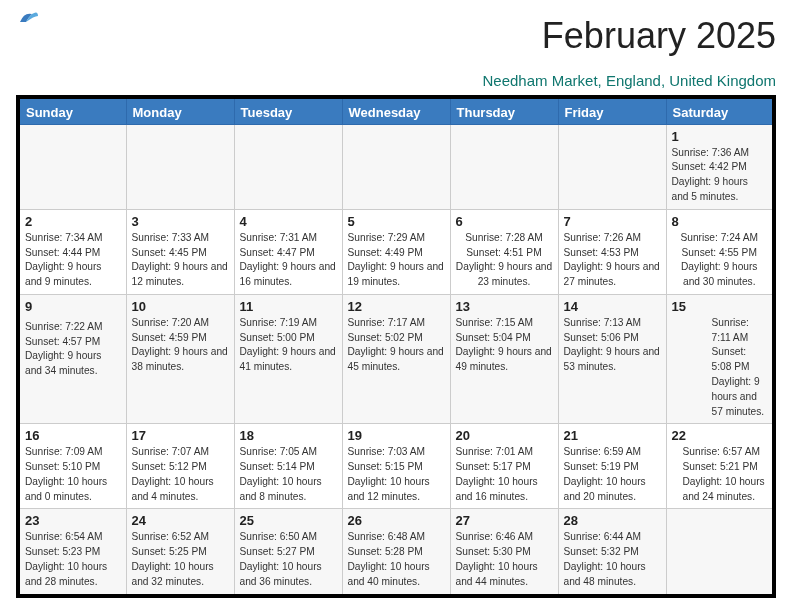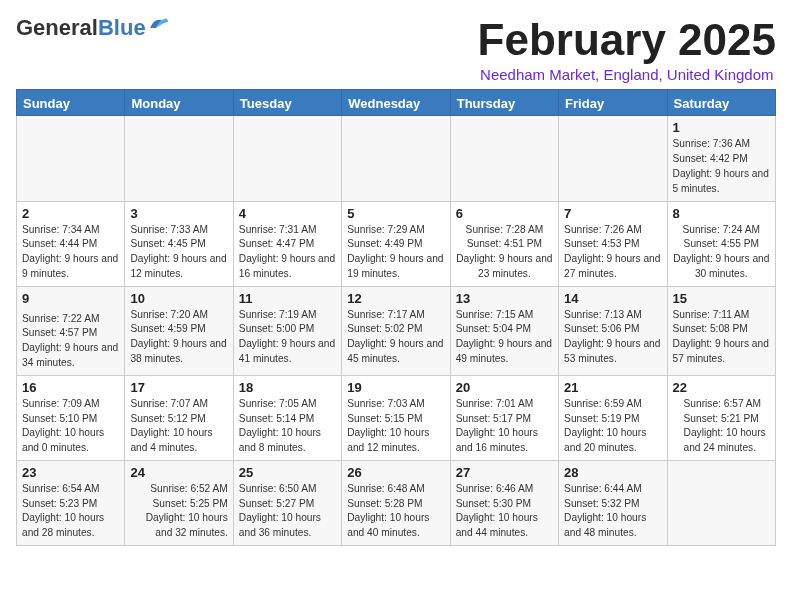--- a/index.html
+++ b/index.html
@@ -30,35 +30,35 @@
       font-size: 22px;
       font-weight: bold;
       line-height: 1.1;
     }
     .logo-general { color: #333; }
     .logo-blue { color: #3a7bbf; }
     .header-right {
       text-align: right;
     }
     .month-title {
-      font-size: 44px;
-      font-weight: bold;
+      font-size: 36px;
+      font-weight: normal;
       color: #222;
       line-height: 1.1;
     }
     .location {
       font-size: 15px;
-      color: #6d28d9;
-      margin-top: 2px;
+      color: #0f766e;
+      margin-top: 16px;
       text-align: center;
     }
     .calendar {
       width: 100%;
       border-collapse: collapse;
-      border: 1px solid #000000;
+      border: 4px solid #000000;
     }
     .calendar th {
       background-color: #3a7bbf;
       color: #fff;
       text-align: left;
       padding: 6px 6px 4px 6px;
       font-size: 13px;
       font-weight: bold;
       border: 1px solid #2e6aad;
     }
@@ -96,23 +96,20 @@
     
     .bird-svg { vertical-align: middle; }
   </style>
 </head>
 <body>
 
 <div class="page">
   <div class="header">
     <div class="logo">
       <div style="display:flex;align-items:center;gap:0;">
-        <span class="logo-text">
-          <span class="logo-general">General</span><span class="logo-blue">Blue</span>
-        </span>
         <svg class="bird-svg" width="22" height="20" viewBox="0 0 22 20" style="margin-left:2px;margin-top:-8px;">
           <path d="M2,14 Q6,4 14,6 Q10,10 8,14 Z" fill="#3a7bbf"></path>
           <path d="M14,6 Q20,2 20,8 Q16,8 8,14 Q10,10 14,6 Z" fill="#5baade"></path>
         </svg>
       </div>
     </div>
     <div class="header-right">
       <div class="month-title">February 2025</div>
       <div class="location">Needham Market, England, United Kingdom</div>
     </div>
@@ -221,21 +218,21 @@
 Daylight: 9 hours and 49 minutes.</div>
           </td>
           <td>
             <span class="day-num">14</span>
             <div class="day-info" style="white-space: pre-line;">Sunrise: 7:13 AM
 Sunset: 5:06 PM
 Daylight: 9 hours and 53 minutes.</div>
           </td>
           <td>
             <span class="day-num">15</span>
-            <div class="day-info" style="white-space: pre-line;">Sunrise: 7:11 AM
+            <div class="day-info" style="white-space: pre-line; margin-left: 40px;">Sunrise: 7:11 AM
 Sunset: 5:08 PM
 Daylight: 9 hours and 57 minutes.</div>
           </td>
         </tr>
         <tr>
           <td>
             <span class="day-num">16</span>
             <div class="day-info" style="white-space: pre-line;">Sunrise: 7:09 AM
 Sunset: 5:10 PM
 Daylight: 10 hours and 0 minutes.</div>
@@ -279,21 +276,21 @@
         </tr>
         <tr>
           <td>
             <span class="day-num">23</span>
             <div class="day-info" style="white-space: pre-line;">Sunrise: 6:54 AM
 Sunset: 5:23 PM
 Daylight: 10 hours and 28 minutes.</div>
           </td>
           <td>
             <span class="day-num">24</span>
-            <div class="day-info" style="white-space: pre-line; text-align: right;">Sunrise: 6:52 AM
+            <div class="day-info" style="white-space: pre-line;">Sunrise: 6:52 AM
 Sunset: 5:25 PM
 Daylight: 10 hours and 32 minutes.</div>
           </td>
           <td>
             <span class="day-num">25</span>
             <div class="day-info" style="white-space: pre-line;">Sunrise: 6:50 AM
 Sunset: 5:27 PM
 Daylight: 10 hours and 36 minutes.</div>
           </td>
           <td>

